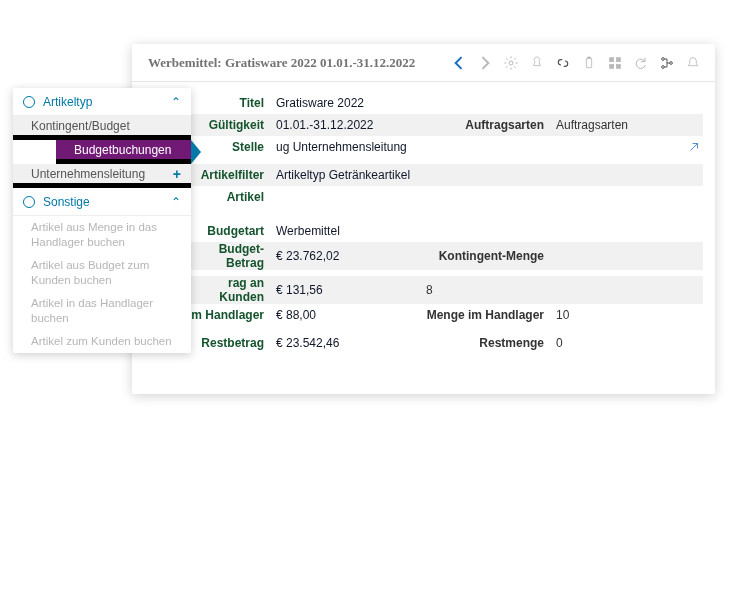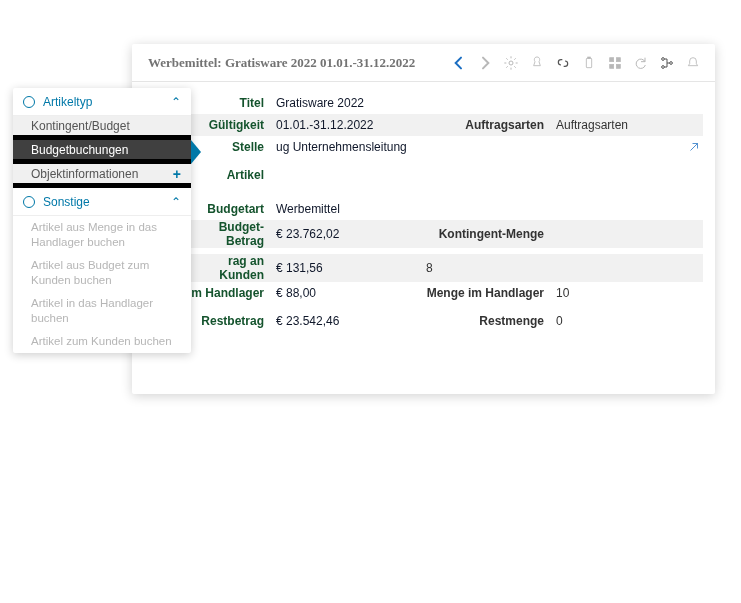--- a/index.html
+++ b/index.html
@@ -143,22 +143,23 @@
     height: 24px;
     padding: 0 10px 0 18px;
     font-size: 12px;
     color: #555;
     background: #f0f0f0;
     border-bottom: 5px solid #000000;
     cursor: pointer;
     position: relative;
   }
   .sb-item.selected {
-    background: #404040;
+    background: #701a75;
     color: #fff;
+    margin-left: 43px;
   }
   .sb-item.selected::after {
     content:"";
     position:absolute;
     right:-10px;
     top:0;
     width:0; height:0;
     border-top: 12px solid transparent;
     border-bottom: 12px solid transparent;
     border-left: 10px solid #0078a8;
@@ -260,20 +261,24 @@
     <div class="row">
       <span class="lbl">Stelle</span>
       <span class="val">ug Unternehmensleitung</span>
       <span class="lookup">
           <svg viewBox="0 0 24 24">
             <path d="M9 5h10v10M19 5L5 19"></path>
           </svg>
         </span>
     </div>
     <div class="gap"></div>
+    <div class="row zebra">
+      <span class="lbl">Artikelfilter</span>
+      <span class="val">Artikeltyp Getränkeartikel</span>
+    </div>
     <div class="row">
       <span class="lbl">Artikel</span>
       <span class="val"></span>
     </div>
     <div class="gap"></div>
     <div class="gap"></div>
     <div class="row">
       <span class="lbl">Budgetart</span>
       <span class="val">Werbemittel</span>
     </div>
@@ -311,21 +316,21 @@
     <span>Artikeltyp</span>
     <span class="chev">⌃</span>
   </div>
   <div class="sb-item">
     <span>Kontingent/Budget</span>
   </div>
   <div class="sb-item selected">
     <span>Budgetbuchungen</span>
   </div>
   <div class="sb-item">
-    <span>Objektinformationen</span>
+    <span>Unternehmensleitung</span>
     <span class="plus">+</span>
   </div>
   <div class="sb-group">
     <span class="radio"></span>
     <span>Sonstige</span>
     <span class="chev">⌃</span>
   </div>
   <div class="sb-dis">Artikel aus Menge in das Handlager buchen</div>
   <div class="sb-dis">Artikel aus Budget zum Kunden buchen</div>
   <div class="sb-dis">Artikel in das Handlager buchen</div>

